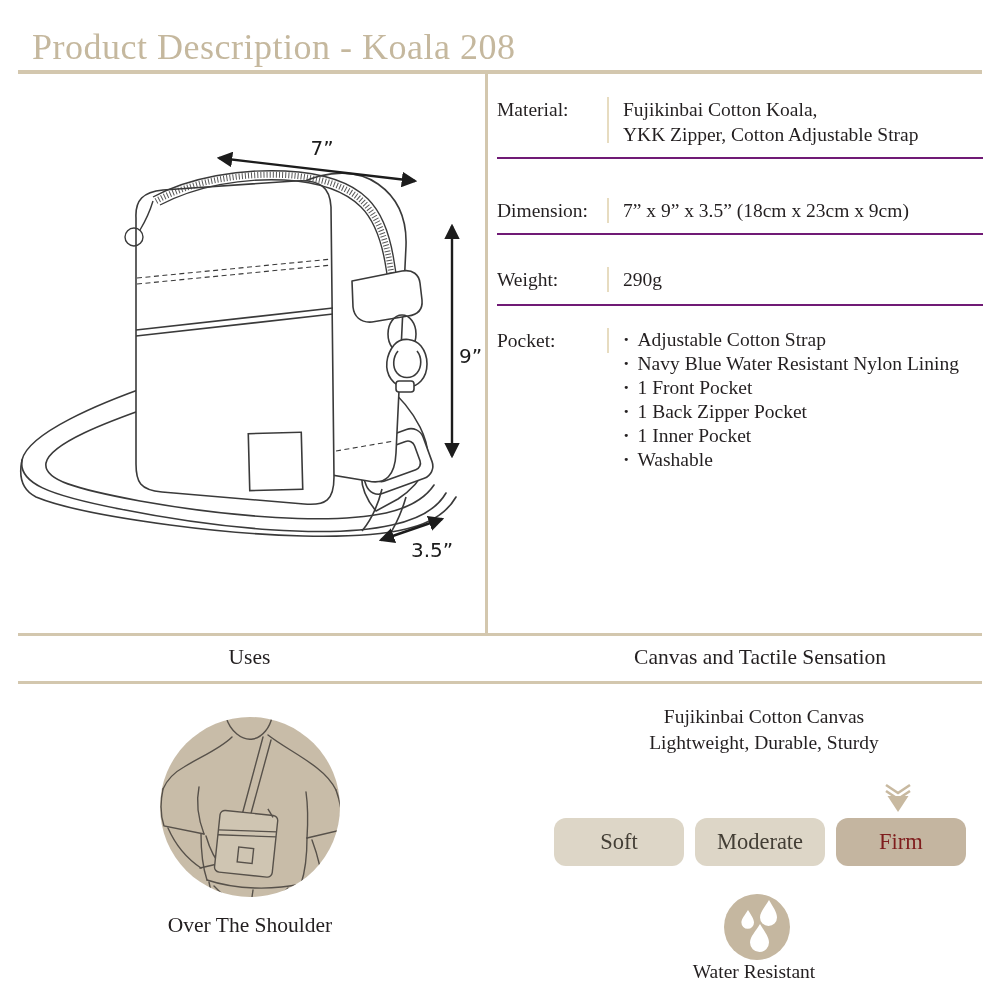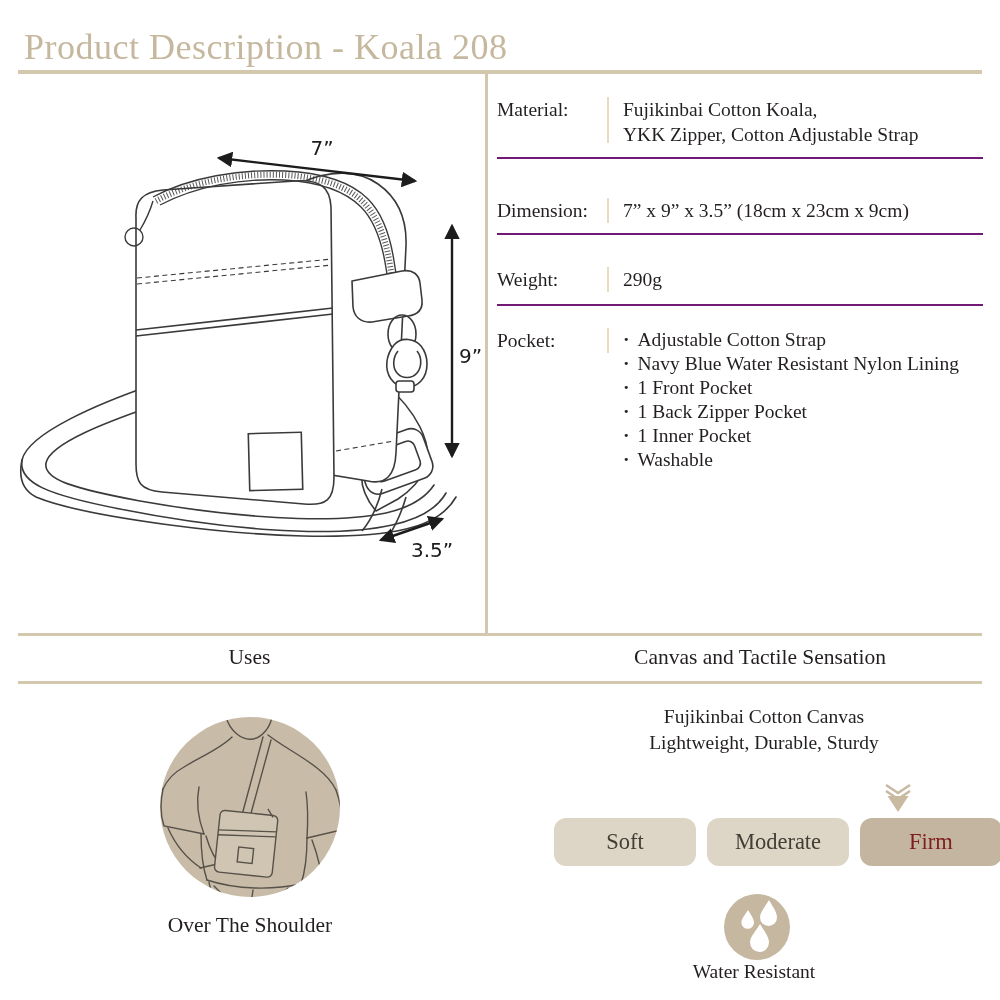--- a/index.html
+++ b/index.html
@@ -2,21 +2,21 @@
 <html><head>
 <meta charset="utf-8">
 <style>
   * { margin:0; padding:0; box-sizing:border-box; }
   html,body { background:#ffffff; }
   body { width:1000px; height:1000px; position:relative; overflow:hidden;
          font-family:"Liberation Serif", serif; color:#231f20; }
   .abs { position:absolute; }
 
   
-  .page-title { left:24px; top:26px; font-size:36px; font-weight:normal;
+  .page-title { left:32px; top:26px; font-size:36px; font-weight:normal;
                 color:#c5b89e; letter-spacing:0.5px; }
 
   
   .hline { position:absolute; background:#d3c7ae; }
   .vline { position:absolute; background:#d3c7ae; }
 
   
   .spec-panel { left:497px; top:88px; width:486px; }
   .spec-row { display:flex; align-items:flex-start; border-bottom:2px solid #701a75; }
   .spec-row.last { border-bottom:none; }
@@ -35,21 +35,21 @@
   .sec-heading { font-size:21.5px; text-align:center; font-weight:normal; }
 
   
   .uses-circle { left:160px; top:717px; width:180px; height:180px; border-radius:50%;
                  background:#c8bca8; overflow:hidden; }
   .uses-caption { left:150px; top:913px; width:200px; text-align:center; font-size:21.5px; }
 
   
   .canvas-line { width:500px; text-align:center; font-size:19.5px; }
   .opts { left:554px; top:818px; display:flex; gap:11px; }
-  .opt { width:142px; height:48px; border-radius:12px; background:#ddd6c7;
+  .opt { width:130px; height:48px; border-radius:12px; background:#ddd6c7;
          display:flex; align-items:center; justify-content:center;
          font-size:22.5px; color:#433e35; cursor:pointer; }
   .opt.selected { background:#c4b5a0; color:#7f1d1d; }
 
   .water-circle { left:724px; top:894px; width:66px; height:66px; border-radius:50%;
                   background:#c5b7a0; }
   .water-label { left:654px; top:961px; width:200px; text-align:center; font-size:19.5px; }
 
   svg text.dim { font-family:"DejaVu Sans", sans-serif; font-size:20px; fill:#1b1b1b; }
 </style>

